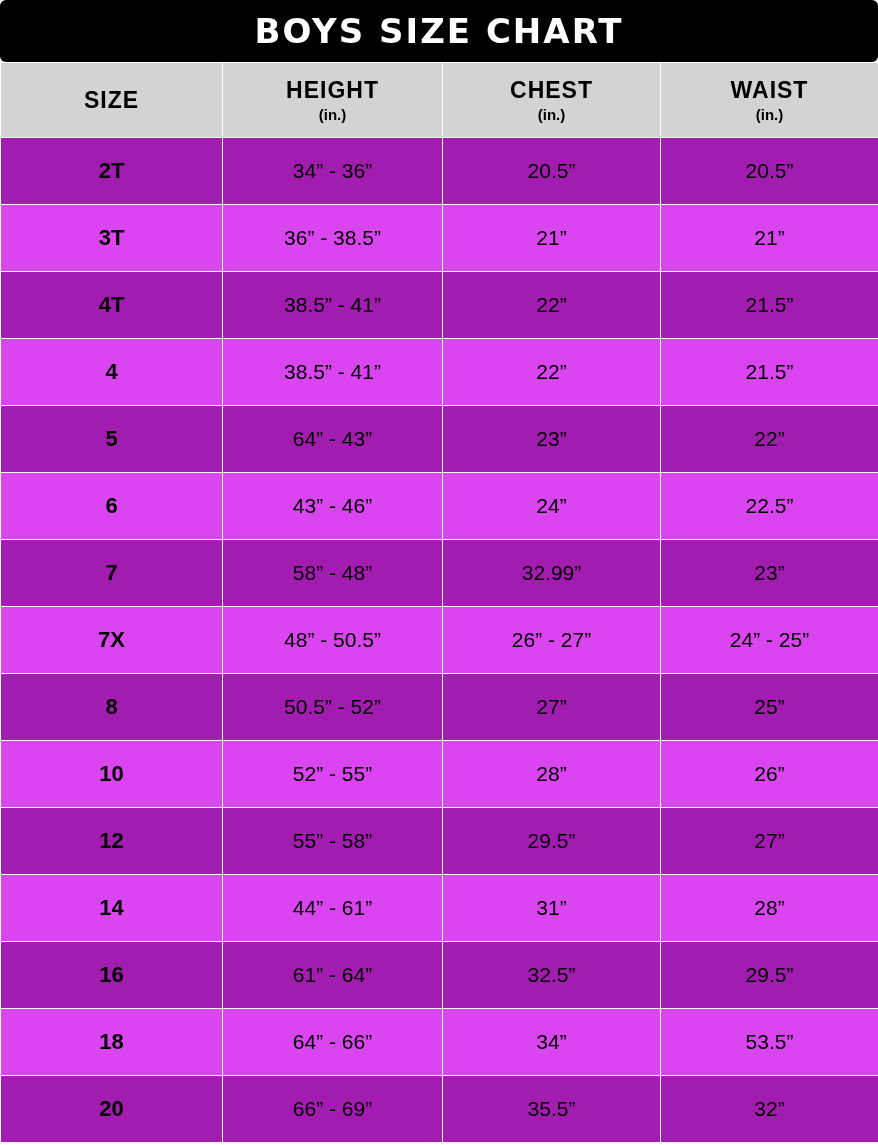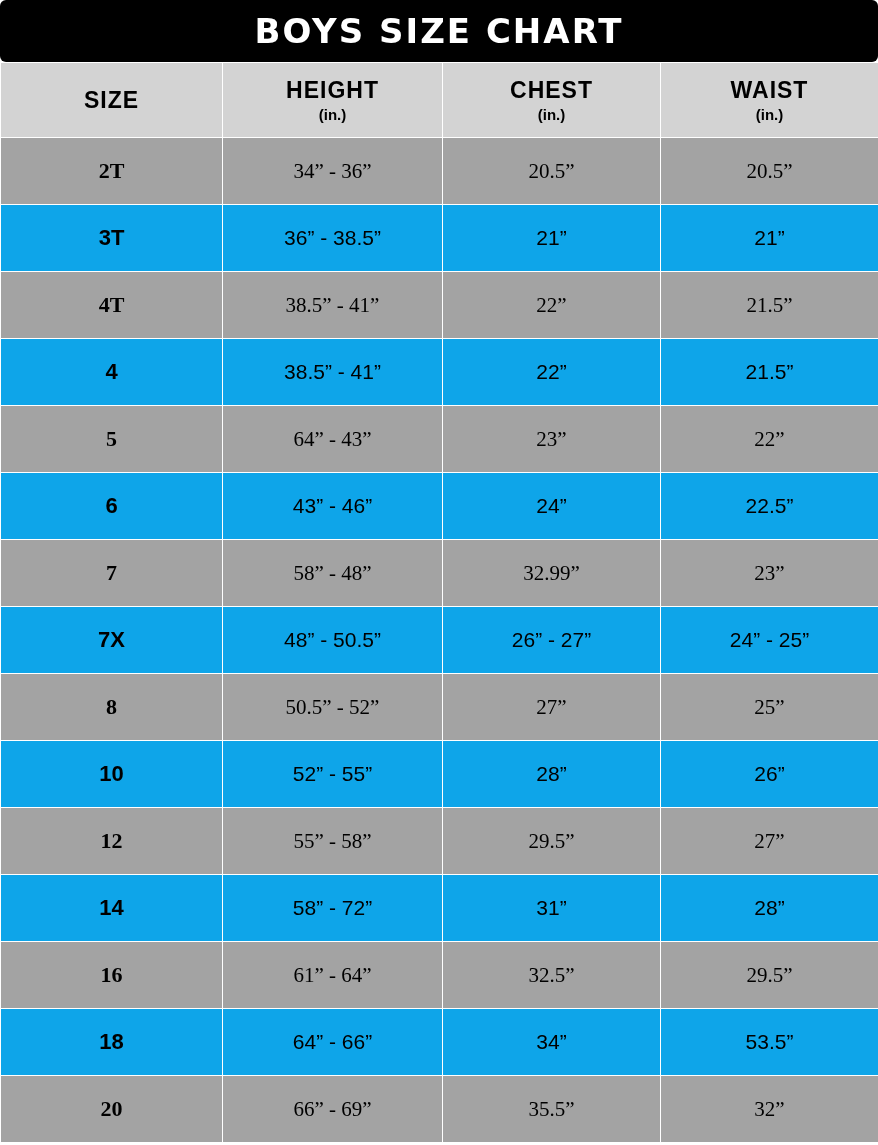--- a/index.html
+++ b/index.html
@@ -60,22 +60,22 @@
     margin-left: 32px;
   }
   thead th .unit {
     display: block;
     font-size: 15px;
     font-weight: bold;
     letter-spacing: 0;
     margin-top: 2px;
   }
   tbody tr { height: 67px; }
-  tbody tr.odd td { background: #a3a3a3; font-family: Liberation Serif, serif; }
-  tbody tr.even td { background: #0ea5e9; }
+  tbody tr.odd td { background: #a21caf; }
+  tbody tr.even td { background: #d946ef; }
   tbody td.size-cell {
     font-weight: bold;
     font-size: 22px;
   }
   tbody td.val-cell {
     font-size: 21px;
     font-weight: normal;
   }
 </style>
 </head>
@@ -173,21 +173,21 @@
         <td class="val-cell">26”</td>
       </tr>
       <tr class="odd">
         <td class="size-cell">12</td>
         <td class="val-cell">55” - 58”</td>
         <td class="val-cell">29.5”</td>
         <td class="val-cell">27”</td>
       </tr>
       <tr class="even">
         <td class="size-cell">14</td>
-        <td class="val-cell">58” - 72”</td>
+        <td class="val-cell">44” - 61”</td>
         <td class="val-cell">31”</td>
         <td class="val-cell">28”</td>
       </tr>
       <tr class="odd">
         <td class="size-cell">16</td>
         <td class="val-cell">61” - 64”</td>
         <td class="val-cell">32.5”</td>
         <td class="val-cell">29.5”</td>
       </tr>
       <tr class="even">

